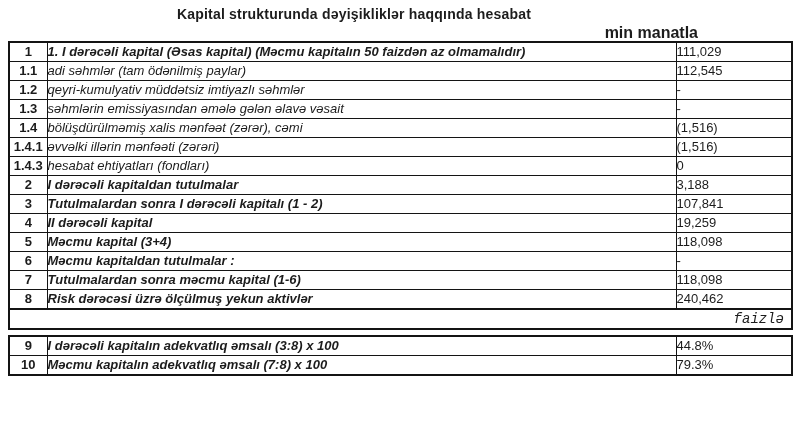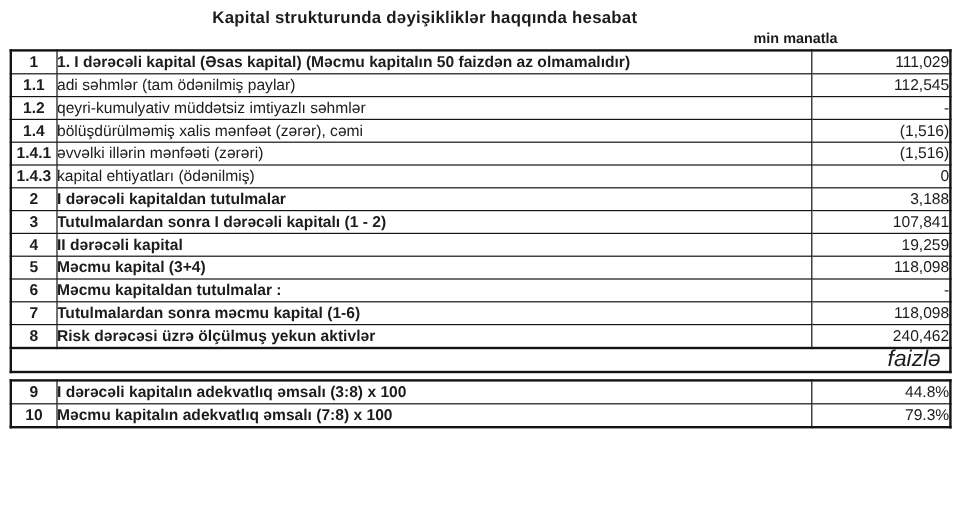--- a/index.html
+++ b/index.html
@@ -16,21 +16,21 @@
     padding-top: 6px;
     text-align: center;
     font-size: 14px;
     font-weight: bold;
     line-height: 16px;
     letter-spacing: 0.2px;
   }
   .unit {
     text-align: right;
     font-weight: bold;
-    font-size: 12px;
+    font-size: 16px;
     line-height: 15px;
     margin-top: 3px;
     padding-right: 10px;
   }
 
   table.rpt {
     margin-left: 8px;
     width: 785px;
     border-collapse: collapse;
     table-layout: fixed;
@@ -40,35 +40,36 @@
     border: 1.5px solid #141414;
     height: 18px;
     line-height: 18px;
     font-size: 13px;
     padding: 0;
     white-space: nowrap;
     overflow: hidden;
   }
   table.rpt { border: 2px solid #141414; }
   td.no   { text-align: center; font-weight: bold; }
-  td.desc { padding-left: 4px; }
-  td.val  { text-align: right; padding-right: 4px; }
+  td.desc { padding-left: 4px; font-style: italic; }
+  td.val  { text-align: left; padding-right: 4px; }
   tr.hdr td.desc { font-weight: bold; }
 
   .pct-band {
     margin-left: 8px;
     width: 785px;
     height: 20px;
     border: 2px solid #141414;
     border-top: none;
     text-align: right;
     font-style: italic;
-    font-size: 19px;
+    font-size: 14px;
     line-height: 18px;
     padding-right: 7px;
+    font-family: Liberation Mono, monospace;
   }
   .gap { height: 5px; }
 </style>
 </head>
 <body>
 
 <div class="page">
 
   <div class="title">Kapital strukturunda dəyişikliklər haqqında hesabat</div>
   <div class="unit">min manatla</div>
@@ -89,32 +90,37 @@
         <td class="no">1.1</td>
         <td class="desc">adi səhmlər (tam ödənilmiş paylar)</td>
         <td class="val">112,545</td>
       </tr>
       <tr>
         <td class="no">1.2</td>
         <td class="desc">qeyri-kumulyativ müddətsiz imtiyazlı səhmlər</td>
         <td class="val">-</td>
       </tr>
       <tr>
+        <td class="no">1.3</td>
+        <td class="desc">səhmlərin emissiyasından əmələ gələn  əlavə vəsait</td>
+        <td class="val">-</td>
+      </tr>
+      <tr>
         <td class="no">1.4</td>
         <td class="desc">bölüşdürülməmiş xalis mənfəət (zərər), cəmi</td>
         <td class="val">(1,516)</td>
       </tr>
       <tr>
         <td class="no">1.4.1</td>
         <td class="desc">əvvəlki illərin mənfəəti (zərəri)</td>
         <td class="val">(1,516)</td>
       </tr>
       <tr>
         <td class="no">1.4.3</td>
-        <td class="desc">kapital ehtiyatları (ödənilmiş)</td>
+        <td class="desc">hesabat ehtiyatları (fondları)</td>
         <td class="val">0</td>
       </tr>
       <tr class="hdr">
         <td class="no">2</td>
         <td class="desc">I dərəcəli kapitaldan  tutulmalar</td>
         <td class="val">3,188</td>
       </tr>
       <tr class="hdr">
         <td class="no">3</td>
         <td class="desc">Tutulmalardan  sonra I dərəcəli kapitalı (1 - 2)</td>

